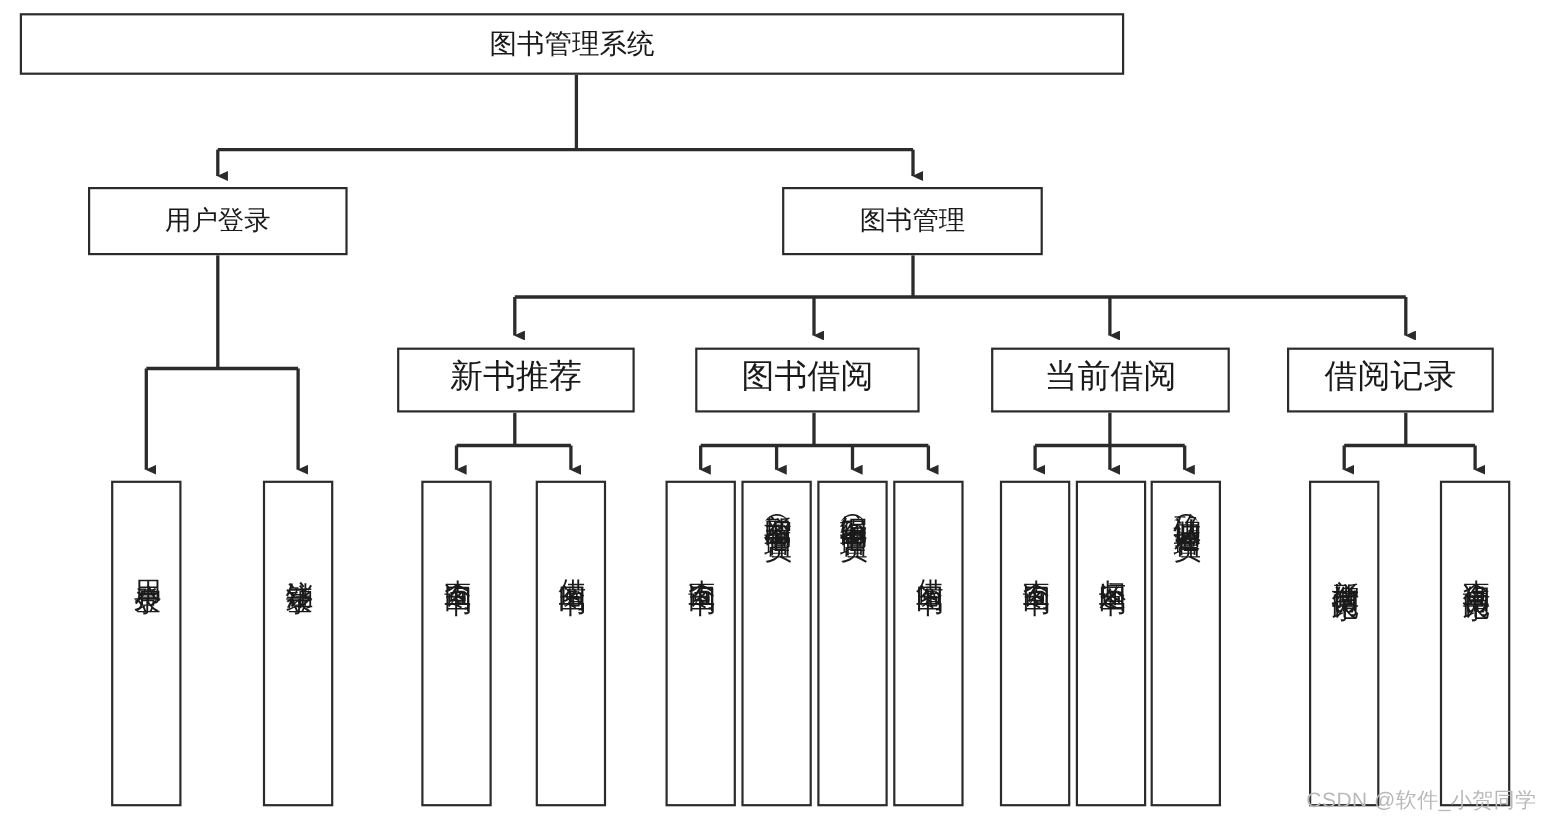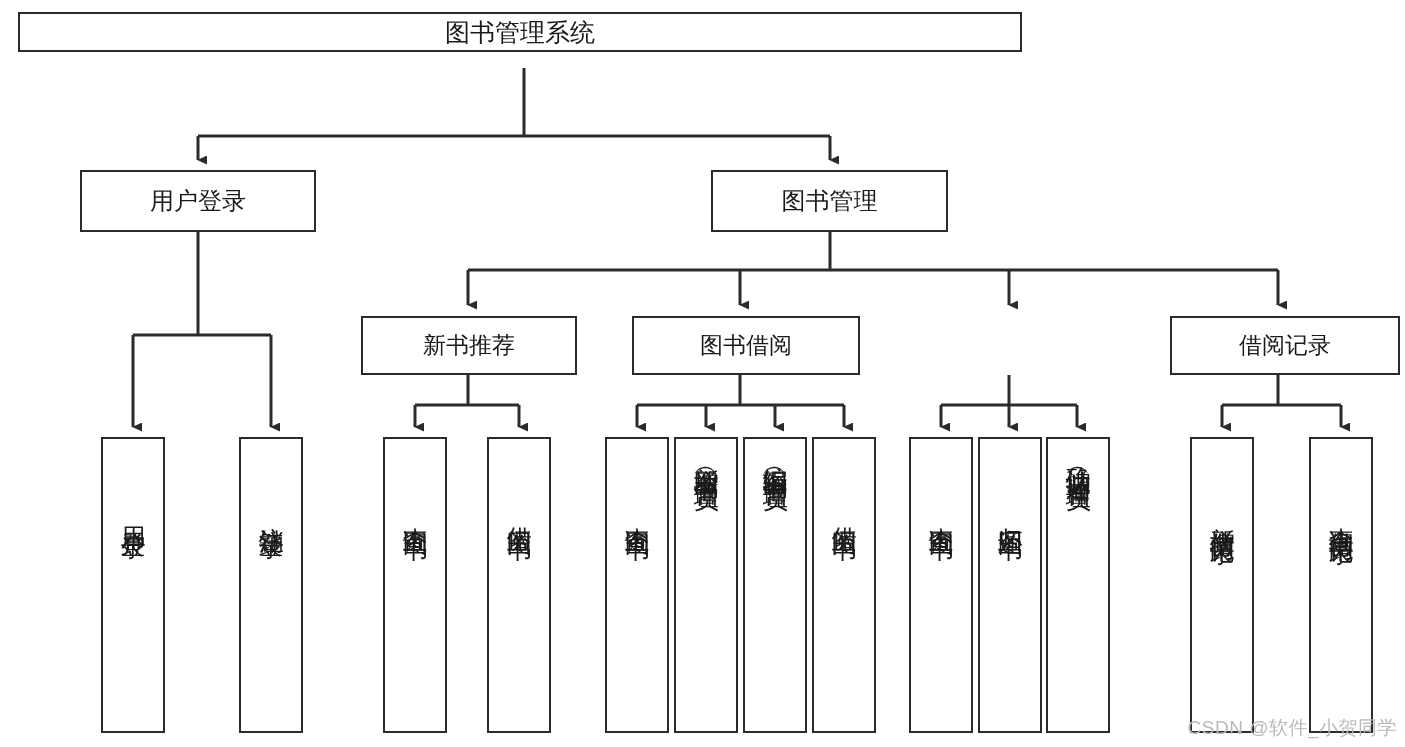--- a/index.html
+++ b/index.html
@@ -37,21 +37,21 @@
     color: #1a1a1a;
   }
   .node .label {
     display: block;
     text-align: center;
     line-height: 1.15;
     white-space: nowrap;
   }
   .node-root .label { font-size: 25px; }
   .node-l2 .label   { font-size: 24px; }
-  .node-l3 .label   { font-size: 23px; }
+  .node-l3 .label   { font-size: 30px; font-family: Liberation Mono, monospace; }
 
   .node-leaf {
     align-items: flex-start;
     justify-content: center;
     padding-top: 8px;
   }
   .node-leaf .label {
     writing-mode: vertical-rl;
     text-orientation: upright;
     font-size: 25px;
@@ -124,42 +124,45 @@
       <path d="M1009,405 L1009,427" marker-end="url(#arrowhead)"></path>
       <path d="M1077,405 L1077,427" marker-end="url(#arrowhead)"></path>
 
       <path d="M1278,375 L1278,405"></path>
       <path d="M1222,405 L1341,405"></path>
       <path d="M1222,405 L1222,427" marker-end="url(#arrowhead)"></path>
       <path d="M1341,405 L1341,427" marker-end="url(#arrowhead)"></path>
     </g>
   </svg>
 
-  <div class="node node-root" style="left:18px; top:12px; width:1004px; height:40px;">
+  <div class="node node-root" style="left:18px; top:12px; width:1004px; height:56px;">
     <span class="label">图书管理系统</span>
   </div>
 
   <div class="node node-l2" style="left:80px; top:170px; width:236px; height:62px;">
     <span class="label">用户登录</span>
   </div>
 
   <div class="node node-l2" style="left:711px; top:170px; width:237px; height:62px;justify-content:center;">
     <span class="label">图书管理</span>
   </div>
 
   <div class="node node-l3" style="left:361px; top:316px; width:216px; height:59px;">
     <span class="label">新书推荐</span>
   </div>
 
-  <div class="node node-l3" style="left:632px; top:316px; width:228px; height:59px;">
+  <div class="node node-l3" style="left:632px; top:316px; width:204px; height:59px;">
     <span class="label">图书借阅</span>
   </div>
 
-
-  <div class="node node-l3" style="left:1170px; top:316px; width:230px; height:59px;">
+  <div class="node node-l3" style="left:901px; top:316px; width:217px; height:59px;">
+    <span class="label">当前借阅</span>
+  </div>
+
+  <div class="node node-l3" style="left:1170px; top:316px; width:188px; height:59px;">
     <span class="label">借阅记录</span>
   </div>
 
   <div class="node node-leaf center" style="left:101px; top:437px; width:64px; height:296px;">
     <span class="label">用户登录</span>
   </div>
 
   <div class="node node-leaf center" style="left:239px; top:437px; width:64px; height:296px;">
     <span class="label">注销登录</span>
   </div>

